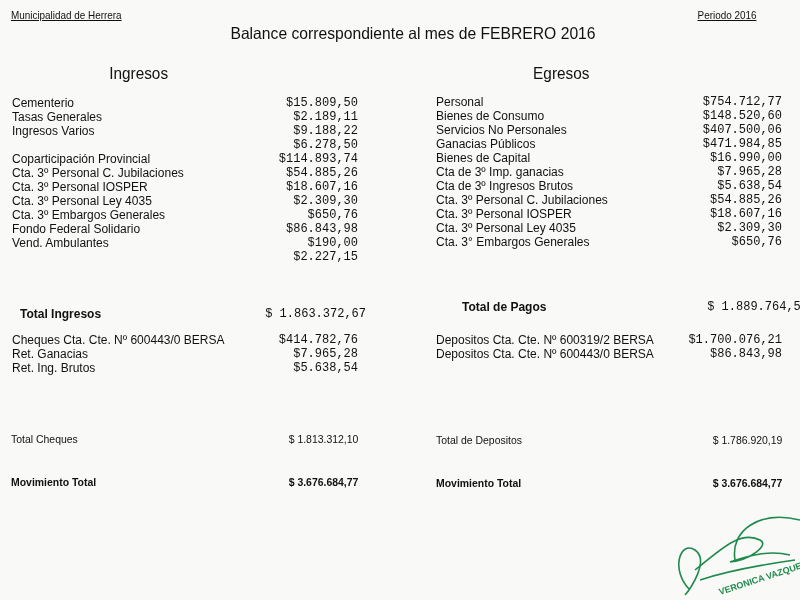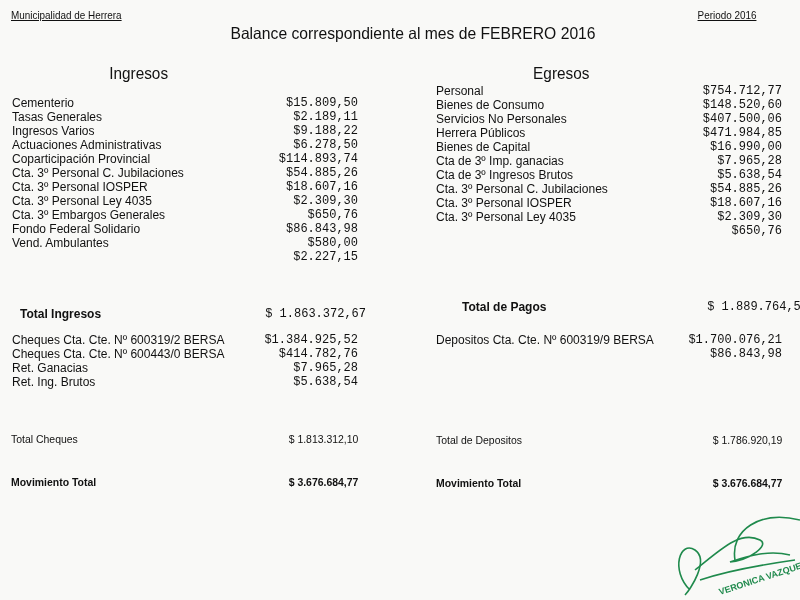--- a/index.html
+++ b/index.html
@@ -39,21 +39,20 @@
     </div>
     <div class="row">
       <span class="lbl">Tasas Generales</span>
       <span class="val">$2.189,11</span>
     </div>
     <div class="row">
       <span class="lbl">Ingresos Varios</span>
       <span class="val">$9.188,22</span>
     </div>
     <div class="row">
-      <span class="lbl">Actuaciones Administrativas</span>
       <span class="val">$6.278,50</span>
     </div>
     <div class="row">
       <span class="lbl">Coparticipación Provincial</span>
       <span class="val">$114.893,74</span>
     </div>
     <div class="row">
       <span class="lbl">Cta. 3º Personal C. Jubilaciones</span>
       <span class="val">$54.885,26</span>
     </div>
@@ -68,42 +67,42 @@
     <div class="row">
       <span class="lbl">Cta. 3º Embargos Generales</span>
       <span class="val">$650,76</span>
     </div>
     <div class="row">
       <span class="lbl">Fondo Federal Solidario</span>
       <span class="val">$86.843,98</span>
     </div>
     <div class="row">
       <span class="lbl">Vend. Ambulantes</span>
-      <span class="val">$580,00</span>
+      <span class="val">$190,00</span>
     </div>
     <div class="row">
       <span class="val">$2.227,15</span>
     </div>
   </div>
 
-<div class="col" id="egr-items" style="left:436px; top:84px; width:346px;">
+<div class="col" id="egr-items" style="left:436px; top:95px; width:346px;">
     <div class="row">
       <span class="lbl">Personal</span>
       <span class="val">$754.712,77</span>
     </div>
     <div class="row">
       <span class="lbl">Bienes de Consumo</span>
       <span class="val">$148.520,60</span>
     </div>
     <div class="row">
       <span class="lbl">Servicios No Personales</span>
       <span class="val">$407.500,06</span>
     </div>
     <div class="row">
-      <span class="lbl">Herrera Públicos</span>
+      <span class="lbl">Ganacias Públicos</span>
       <span class="val">$471.984,85</span>
     </div>
     <div class="row">
       <span class="lbl">Bienes de Capital</span>
       <span class="val">$16.990,00</span>
     </div>
     <div class="row">
       <span class="lbl">Cta de 3º Imp. ganacias</span>
       <span class="val">$7.965,28</span>
     </div>
@@ -117,61 +116,59 @@
     </div>
     <div class="row">
       <span class="lbl">Cta. 3º Personal IOSPER</span>
       <span class="val">$18.607,16</span>
     </div>
     <div class="row">
       <span class="lbl">Cta. 3º Personal Ley 4035</span>
       <span class="val">$2.309,30</span>
     </div>
     <div class="row">
+      <span class="lbl">Cta. 3° Embargos Generales</span>
       <span class="val">$650,76</span>
     </div>
   </div>
 
 <div class="col" style="left:20px; top:307px; width:346px;">
   <div class="row bold">
       <span class="lbl">Total Ingresos</span>
       <span class="val" style="font-weight:normal">$ 1.863.372,67</span>
     </div>
 </div>
 <div class="col" style="left:436px; top:300px; width:346px;margin-left:26px;">
   <div class="row bold">
       <span class="lbl">Total de Pagos</span>
       <span class="val" style="font-weight:normal">$ 1.889.764,58</span>
     </div>
 </div>
 
 <div class="col" id="chq-items" style="left:12px; top:333px; width:346px;">
     <div class="row">
-      <span class="lbl">Cheques Cta. Cte. Nº 600319/2 BERSA</span>
-      <span class="val">$1.384.925,52</span>
-    </div>
-    <div class="row">
       <span class="lbl">Cheques Cta. Cte. Nº 600443/0 BERSA</span>
       <span class="val">$414.782,76</span>
     </div>
     <div class="row">
       <span class="lbl">Ret. Ganacias</span>
       <span class="val">$7.965,28</span>
     </div>
     <div class="row">
       <span class="lbl">Ret. Ing. Brutos</span>
       <span class="val">$5.638,54</span>
     </div>
   </div>
 <div class="col" id="dep-items" style="left:436px; top:333px; width:346px;">
     <div class="row">
-      <span class="lbl">Depositos Cta. Cte. Nº 600319/9 BERSA</span>
+      <span class="lbl">Depositos Cta. Cte. Nº 600319/2 BERSA</span>
       <span class="val">$1.700.076,21</span>
     </div>
     <div class="row">
+      <span class="lbl">Depositos Cta. Cte. Nº 600443/0 BERSA</span>
       <span class="val">$86.843,98</span>
     </div>
   </div>
 
 <div class="sum" style="left:11px; top:433px;">Total Cheques</div>
 <div class="sum-v" style="right:442px; top:433px;">$ 1.813.312,10</div>
 <div class="sum" style="left:436px; top:434px;">Total de Depositos</div>
 <div class="sum-v" style="right:18px; top:434px;">$ 1.786.920,19</div>
 
 <div class="sum bold" style="left:11px; top:476px;">Movimiento Total</div>

